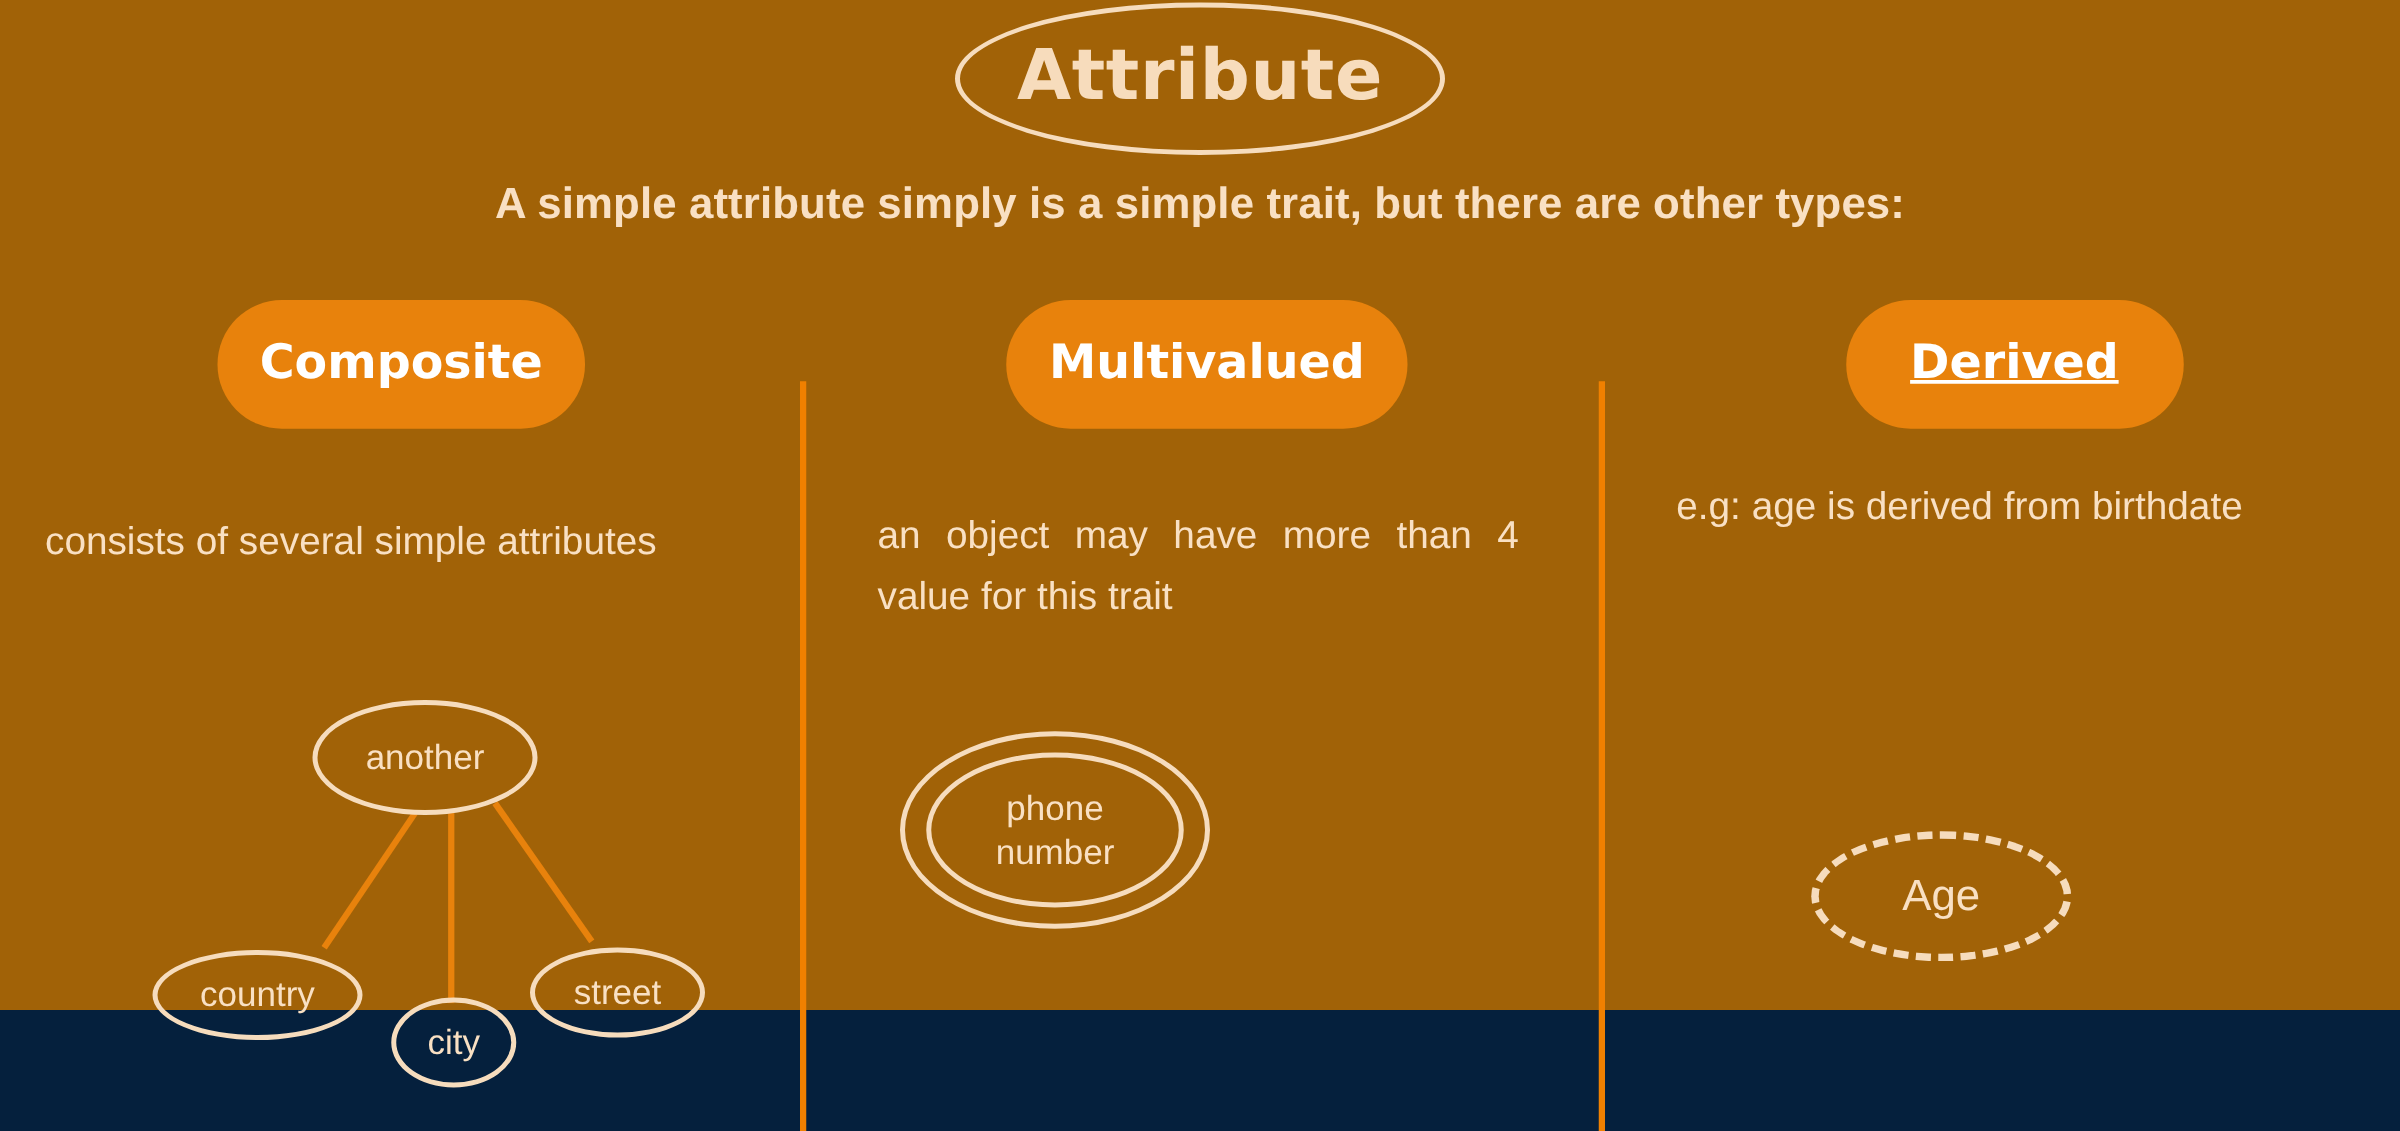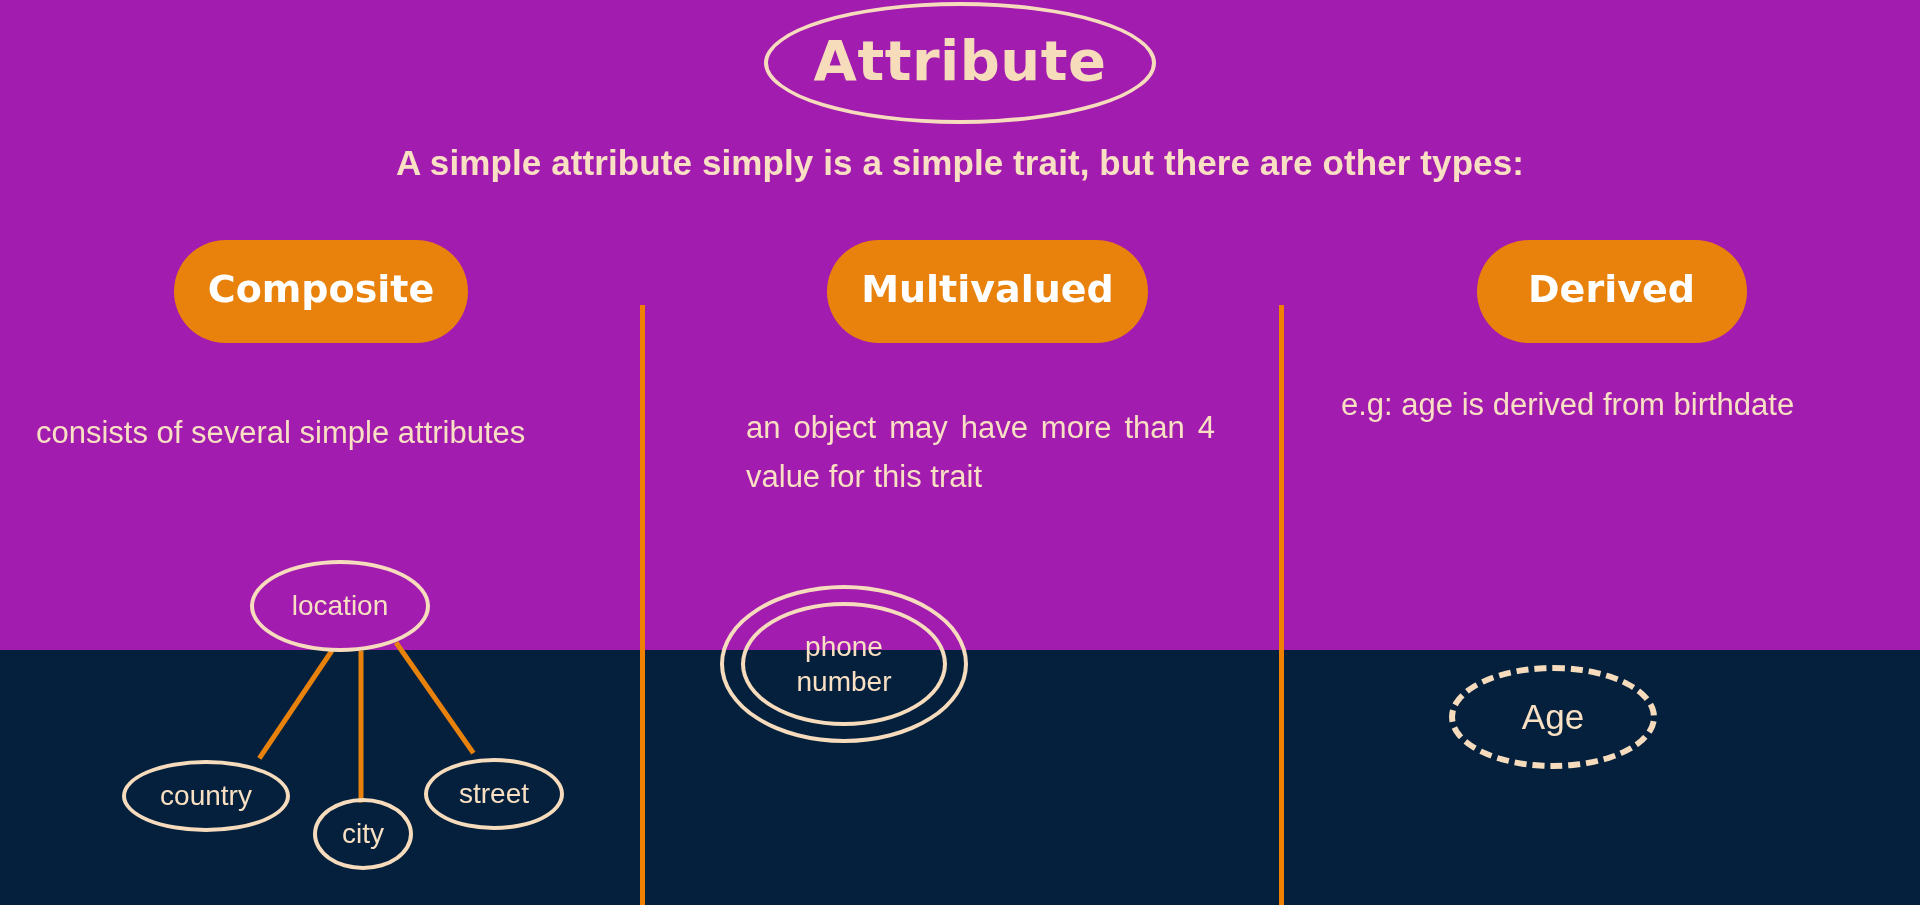--- a/index.html
+++ b/index.html
@@ -14,22 +14,22 @@
     background: #05203D;
     font-family: "Liberation Sans", sans-serif;
     color: #F9E0C3;
     position: relative;
   }
 
   
   #page {
     position: relative;
     width: 1920px;
-    height: 650px;
-    background: #a21caf;
+    height: 808px;
+    background: #a16207;
   }
 
   
   .title-wrap {
     position: absolute;
     left: 0;
     top: 2px;
     width: 1920px;
     display: flex;
     justify-content: center;
@@ -85,21 +85,21 @@
     top: 240px;
     width: 1920px;
     height: 665px;
     display: flex;
   }
   .col {
     position: relative;
     height: 100%;
   }
   .col-1 { width: 640px; }
-  .col-2 { width: 639px; padding-left: 44px; }
+  .col-2 { width: 639px; }
   .col-3 { width: 641px; }
 
   
   .pill-row {
     display: flex;
     height: 108px;
   }
   .col-1 .pill-row { justify-content: center; padding-left: 2px; }
   .col-2 .pill-row { justify-content: center; padding-left: 12px; }
   .col-3 .pill-row { justify-content: center; padding-left: 24px; }
@@ -114,21 +114,21 @@
     font-size: 38px;
     font-weight: 700;
     font-family: "DejaVu Sans", sans-serif;
     height: 103px;
     padding: 0 34px;
     line-height: 1;
   }
   .pill span { display: block; padding-bottom: 5px; }
   .pill.composite  { min-width: 258px; }
   .pill.multivalued{ min-width: 295px; }
-  .pill.derived    { min-width: 270px; }
+  .pill.derived    { min-width: 270px; text-decoration: underline; }
 
   
   .desc {
     font-size: 31px;
     line-height: 49px;
     color: #F9E0C3;
   }
   .desc-center {
     text-align: left;
     margin-top: 60px;
@@ -263,21 +263,21 @@
         <div class="desc desc-center">consists of several simple attributes</div>
       </div>
 
       <div class="diagram-composite">
 
         <div class="link" style="left:212px; top:88px; width:130px; transform:rotate(124deg);"></div>
         <div class="link" style="left:241px; top:88px; width:152px; transform:rotate(90deg);"></div>
         <div class="link" style="left:276px; top:80px; width:135px; transform:rotate(55deg);"></div>
 
         <div class="ellipse ell-location">
-          <span>location</span>
+          <span>another</span>
         </div>
         <div class="ellipse ell-country">
           <span>country</span>
         </div>
         <div class="ellipse ell-city">
           <span>city</span>
         </div>
         <div class="ellipse ell-street">
           <span>street</span>
         </div>

